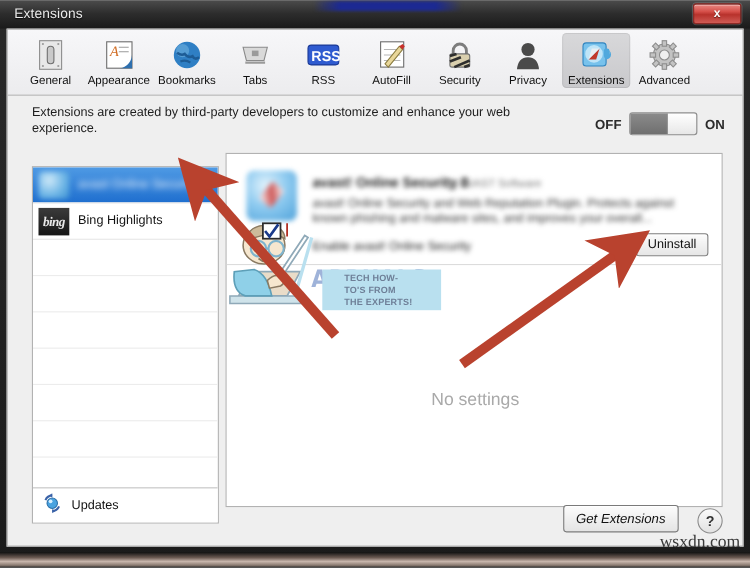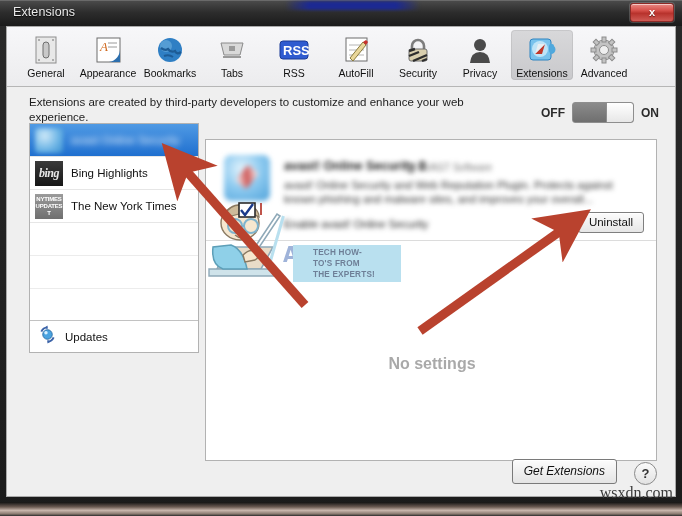--- a/index.html
+++ b/index.html
@@ -105,22 +105,22 @@
   #toggle-knob {
     position: absolute; right: 0; top: 0;
     width: 27px; height: 19px;
     background: linear-gradient(180deg,#ffffff 0%, #e7e7e7 100%);
     border-left: 1px solid #8e8e8e;
     border-radius: 0 2px 2px 0;
   }
 
   
   #sidebar {
-    position: absolute; left: 22px; top: 96px;
-    width: 170px; height: 230px;
+    position: absolute; left: 22px; top: 124px;
+    width: 170px; height: 325px;
     background: #fff;
     border: 1px solid #b2b2b2;
     overflow: hidden;
   }
   .ext-row {
     height: 33px;
     display: flex; align-items: center;
     padding-left: 5px;
     border-bottom: 1px solid #e6e6e6;
     cursor: pointer;
@@ -222,21 +222,21 @@
     font-size: 11.5px; color: #111;
     background: linear-gradient(180deg,#fcfcfc 0%, #e6e6e6 100%);
     border: 1px solid #7f7f7f;
     border-radius: 3px;
     box-shadow: inset 0 1px 0 #fff;
     cursor: pointer;
   }
   #no-settings {
     position: absolute; left: 0; top: 215px;
     width: 452px; text-align: center;
-    font-size: 16px; color: #a9a9a9; font-weight: bold;
+    font-size: 16px; color: #a9a9a9; font-weight: normal;
   }
 
   
   #watermark {
     position: absolute; left: 205px; top: 215px;
     width: 210px; height: 90px;
     pointer-events: none;
   }
   #wm-text {
     position: absolute; left: 78px; top: 5px;
@@ -461,28 +461,20 @@
         <div class="name">avast Online Security</div>
       </div>
 
       <div class="ext-row">
         <div class="ico bing">
           <span>bing</span>
         </div>
         <div class="name">Bing Highlights</div>
       </div>
 
-      <div class="ext-row">
-        <div class="ico nyt">
-          <span>NYTIMES</span>
-          <span>UPDATES</span>
-          <span>T</span>
-        </div>
-        <div class="name">The New York Times</div>
-      </div>
 
       <div class="filler-rows">
         <div class="filler"></div>
         <div class="filler"></div>
         <div class="filler"></div>
         <div class="filler"></div>
         <div class="filler"></div>
         <div class="filler"></div>
       </div>
 

